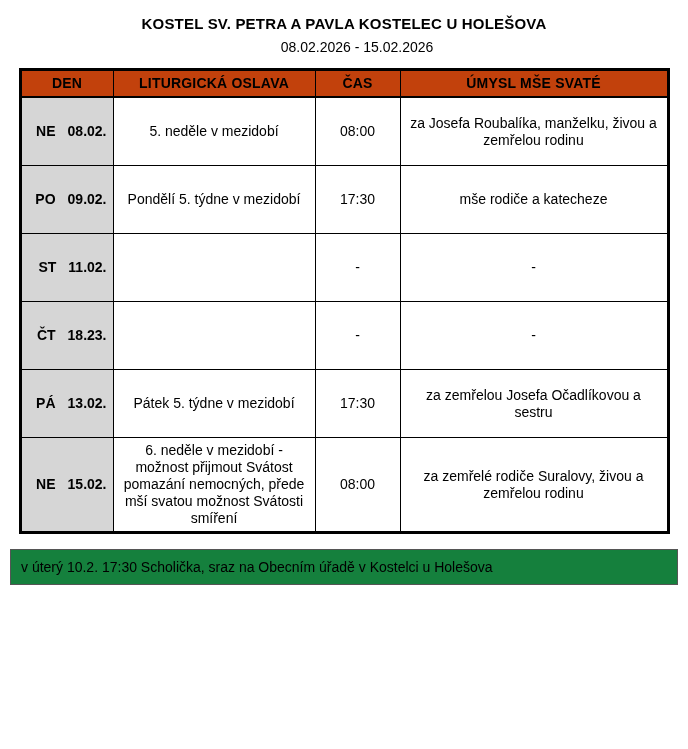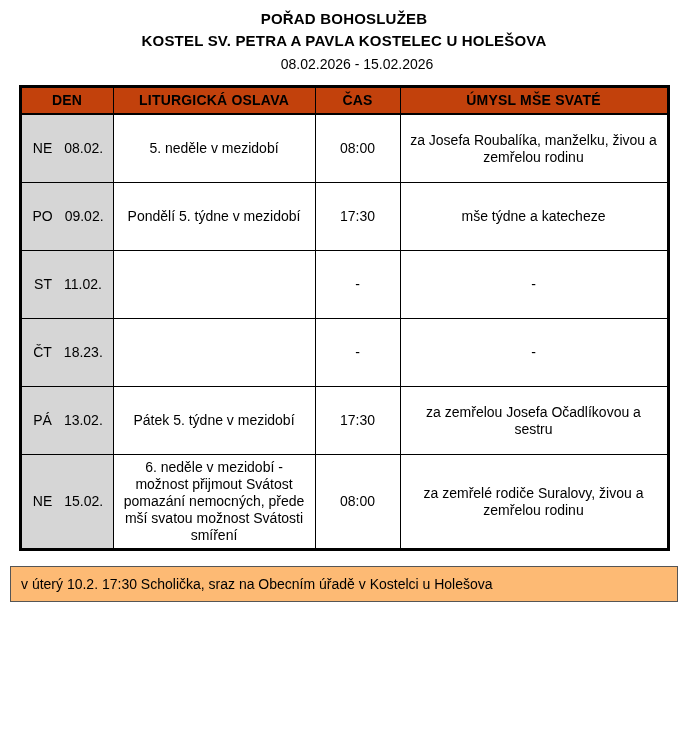--- a/index.html
+++ b/index.html
@@ -52,43 +52,42 @@
   }
   .schedule th {
     background: #c2410c;
     font-weight: bold;
     height: 17px;
     border-bottom: 2px solid #000000;
     letter-spacing: 0.2px;
   }
   .schedule td.col-den {
     background: #d6d6d6;
-    font-weight: normal;
-    text-align: center;
+    font-weight: bold;
+    text-align: right;
     padding-left: 8px;
     white-space: nowrap;
   }
   .schedule td.col-den .day-date { margin-left: 12px; }
   .schedule tr.data-row td { height: 59px; }
   .footer-note {
     margin: 15px 10px 16px 10px;
     border: 1px solid #555555;
-    background: #fdba74;
+    background: #15803d;
     font-size: 14px;
     padding: 9px 10px;
     box-sizing: border-box;
   }
 </style>
 </head>
 <body>
 
 <div class="page">
 
   <div class="doc-header">
-    <div class="doc-title">POŘAD BOHOSLUŽEB</div>
     <div class="doc-subtitle">KOSTEL SV. PETRA A PAVLA KOSTELEC U HOLEŠOVA</div>
     <div class="doc-daterange">08.02.2026 - 15.02.2026</div>
   </div>
 
   <table class="schedule">
     <colgroup>
       <col style="width:93px">
       <col style="width:202px">
       <col style="width:85px">
       <col style="width:268px">
@@ -109,21 +108,21 @@
         <td class="col-lit">5. neděle v mezidobí</td>
         <td class="col-cas">08:00</td>
         <td class="col-umysl">za Josefa Roubalíka, manželku, živou a zemřelou rodinu</td>
       </tr>
       <tr class="data-row">
         <td class="col-den">
           <span class="day-abbrev">PO</span><span class="day-date">09.02.</span>
         </td>
         <td class="col-lit">Pondělí 5. týdne v mezidobí</td>
         <td class="col-cas">17:30</td>
-        <td class="col-umysl">mše týdne a katecheze</td>
+        <td class="col-umysl">mše rodiče a katecheze</td>
       </tr>
       <tr class="data-row">
         <td class="col-den">
           <span class="day-abbrev">ST</span><span class="day-date">11.02.</span>
         </td>
         <td class="col-lit"></td>
         <td class="col-cas">-</td>
         <td class="col-umysl">-</td>
       </tr>
       <tr class="data-row">

